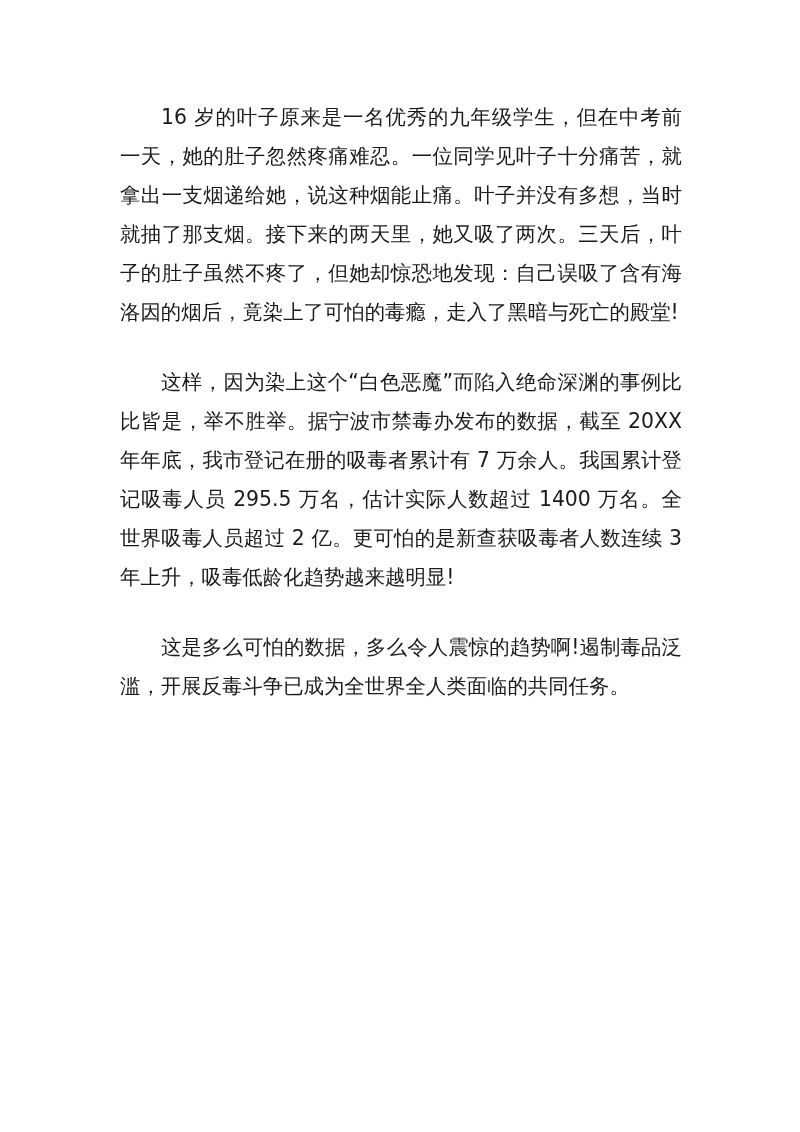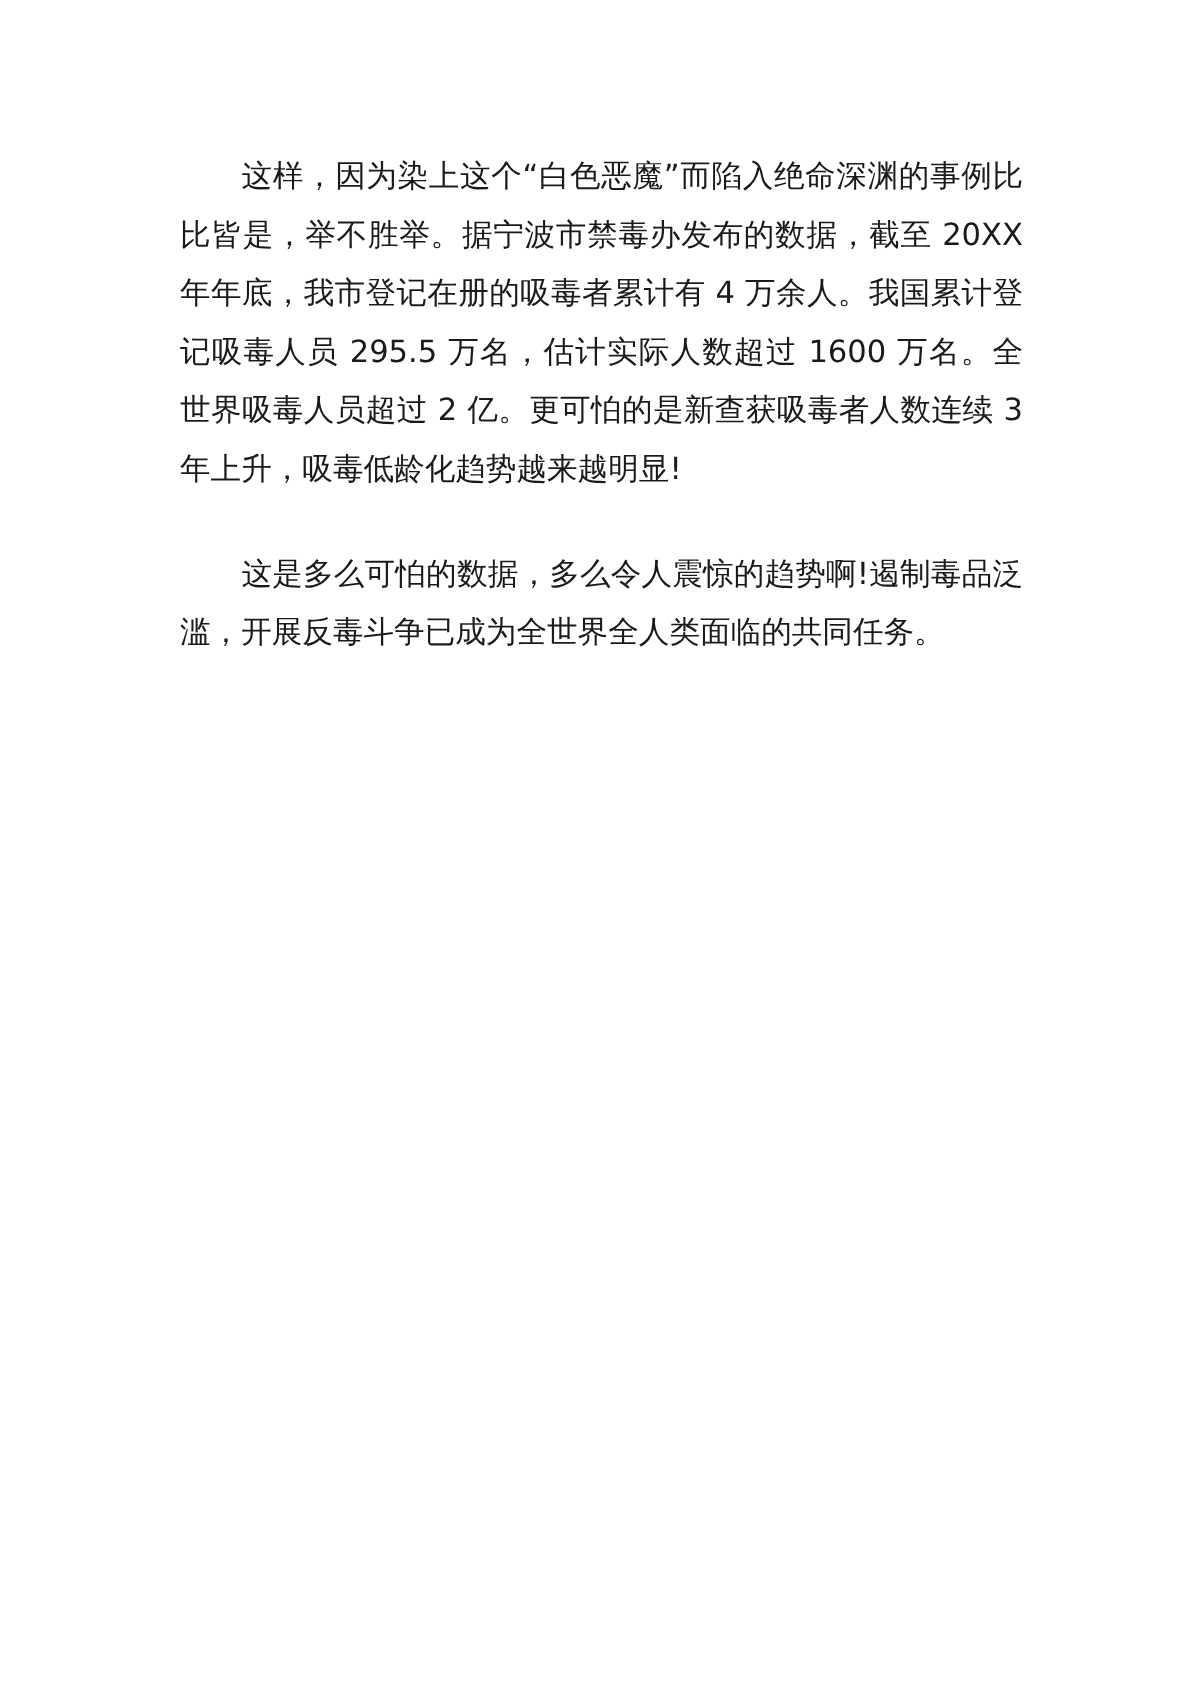--- a/index.html
+++ b/index.html
@@ -30,15 +30,16 @@
       text-justify: inter-character;
       word-break: break-all;
       line-break: anywhere;
     }
     .para:last-child { margin-bottom: 0; }
   </style>
 </head>
 <body>
 
 <div class="page">
-  <p class="para">这样，因为染上这个“白色恶魔”而陷入绝命深渊的事例比比皆是，举不胜举。据宁波市禁毒办发布的数据，截至 20XX 年年底，我市登记在册的吸毒者累计有 4 万余人。我国累计登记吸毒人员 295.5 万名，估计实际人数超过 1600 万名。全世界吸毒人员超过 2 亿。更可怕的是新查获吸毒者人数连续 3 年上升，吸毒低龄化趋势越来越明显!</p>
+  <p class="para">16 岁的叶子原来是一名优秀的九年级学生，但在中考前一天，她的肚子忽然疼痛难忍。一位同学见叶子十分痛苦，就拿出一支烟递给她，说这种烟能止痛。叶子并没有多想，当时就抽了那支烟。接下来的两天里，她又吸了两次。三天后，叶子的肚子虽然不疼了，但她却惊恐地发现：自己误吸了含有海洛因的烟后，竟染上了可怕的毒瘾，走入了黑暗与死亡的殿堂!</p>
+  <p class="para">这样，因为染上这个“白色恶魔”而陷入绝命深渊的事例比比皆是，举不胜举。据宁波市禁毒办发布的数据，截至 20XX 年年底，我市登记在册的吸毒者累计有 7 万余人。我国累计登记吸毒人员 295.5 万名，估计实际人数超过 1400 万名。全世界吸毒人员超过 2 亿。更可怕的是新查获吸毒者人数连续 3 年上升，吸毒低龄化趋势越来越明显!</p>
   <p class="para">这是多么可怕的数据，多么令人震惊的趋势啊!遏制毒品泛滥，开展反毒斗争已成为全世界全人类面临的共同任务。</p>
 </div>
 
 </body></html>

